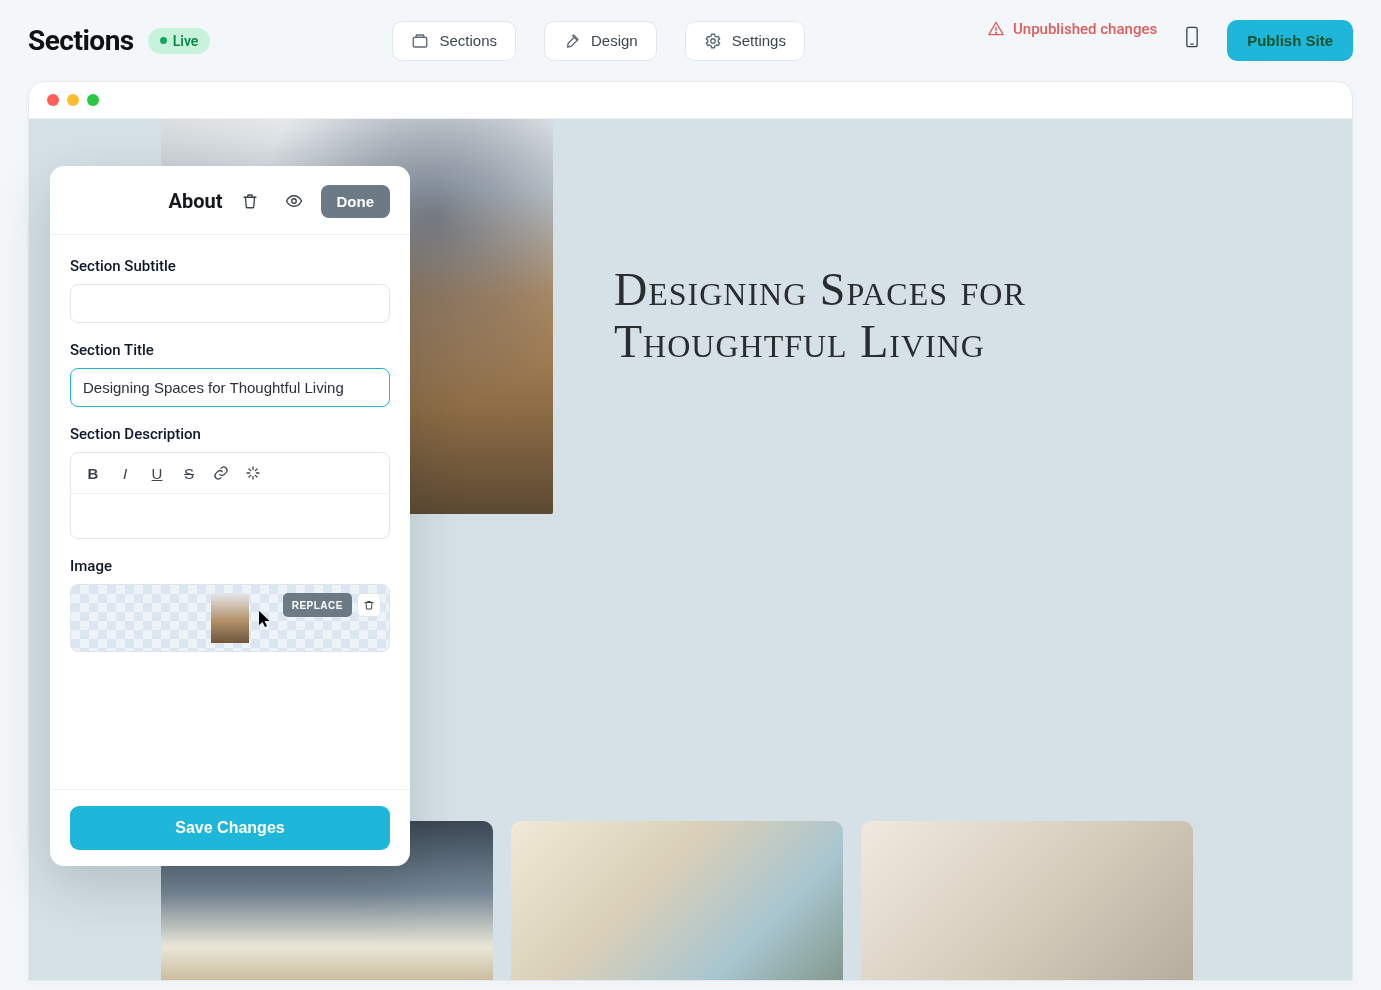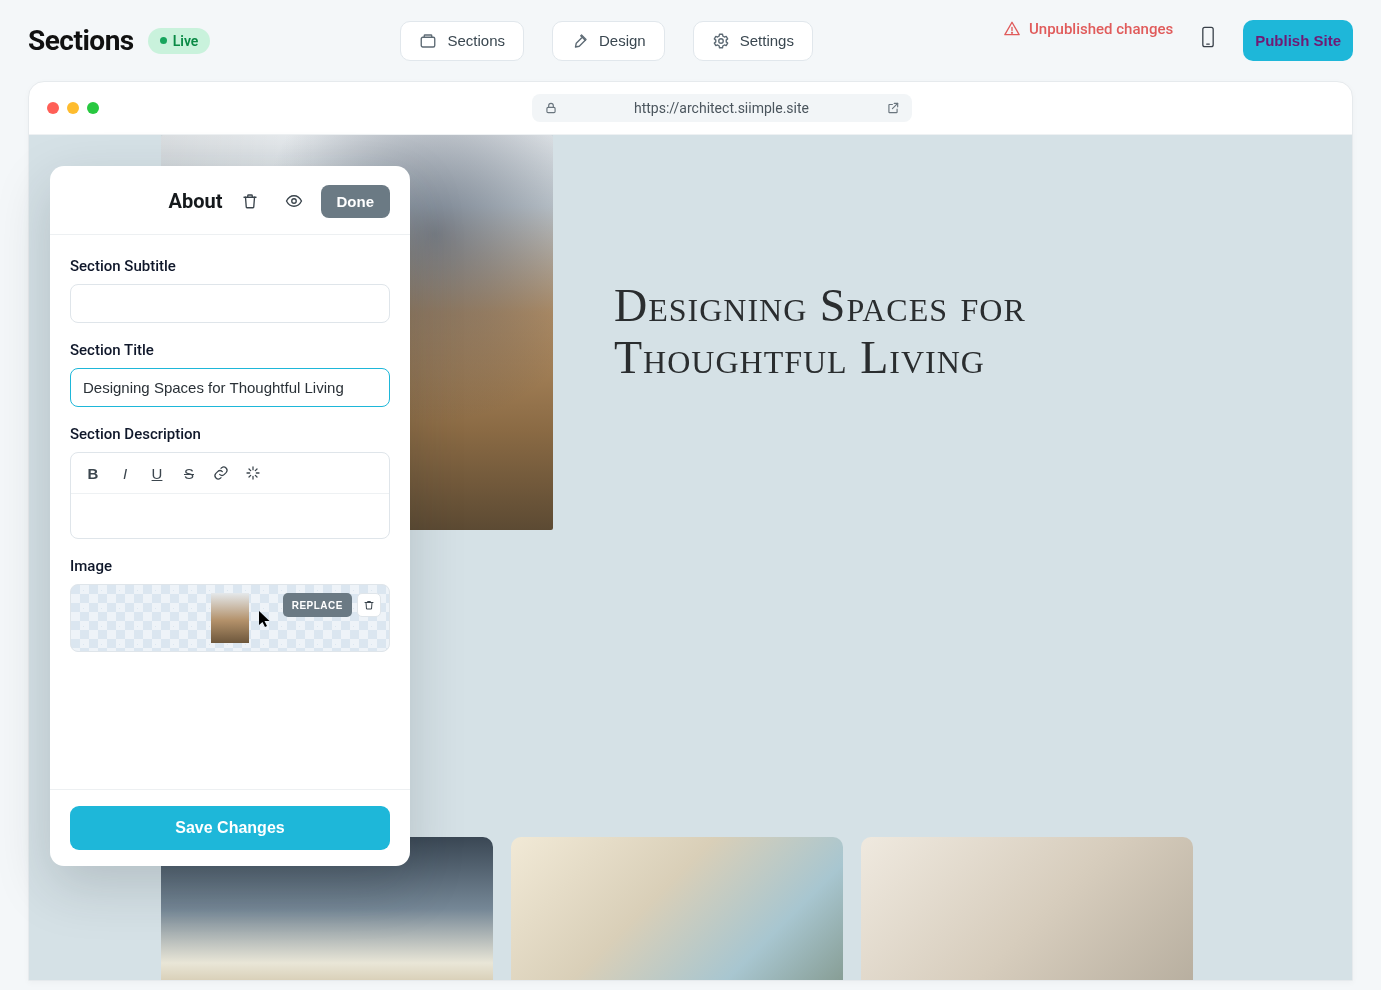--- a/index.html
+++ b/index.html
@@ -73,24 +73,24 @@
   font-weight: 500;
 }
 .unpublished svg { width: 18px; height: 18px; stroke: #e05b5b; }
 .device-icon {
   width: 34px; height: 34px; display: flex; align-items: center; justify-content: center;
   border-radius: 8px; cursor: pointer;
 }
 .device-icon svg { width: 16px; height: 22px; stroke: #384049; }
 .publish-btn {
   background: #1eb7d9;
-  color: #701a75;
+  color: #14532d;
   border: none;
   border-radius: 10px;
-  padding: 12px 12px;
+  padding: 12px 20px;
   font-size: 15px;
   font-weight: 600;
   cursor: pointer;
 }
 
 
 .browser-frame {
   margin: 0 28px;
   border: 1px solid #e6eaed;
   border-radius: 16px 16px 0 0;
@@ -363,32 +363,20 @@
     <button class="publish-btn">Publish Site</button>
   </div>
 </div>
 
 <div class="browser-frame">
   <div class="browser-chrome">
     <div class="traffic-lights">
       <span class="tl red"></span>
       <span class="tl yellow"></span>
       <span class="tl green"></span>
-    </div>
-    <div class="url-bar">
-      <svg viewBox="0 0 24 24" fill="none" stroke-width="2" stroke-linecap="round" stroke-linejoin="round">
-          <rect x="5" y="11" width="14" height="9" rx="2"></rect>
-          <path d="M8 11V8a4 4 0 0 1 8 0v3"></path>
-        </svg>
-      <span class="url-text">https://architect.siimple.site</span>
-      <svg class="open-ext" viewBox="0 0 24 24" fill="none" stroke-width="2" stroke-linecap="round" stroke-linejoin="round">
-          <path d="M14 4h6v6"></path>
-          <path d="M20 4l-9 9"></path>
-          <path d="M19 14v5a1 1 0 0 1-1 1H6a1 1 0 0 1-1-1V7a1 1 0 0 1 1-1h5"></path>
-        </svg>
     </div>
   </div>
 
   <div class="preview">
     <div class="hero-img"></div>
     <div class="hero-title">Designing Spaces for Thoughtful Living</div>
     <div class="gallery">
       <div class="gcard g1"></div>
       <div class="gcard g2"></div>
       <div class="gcard g3"></div>

